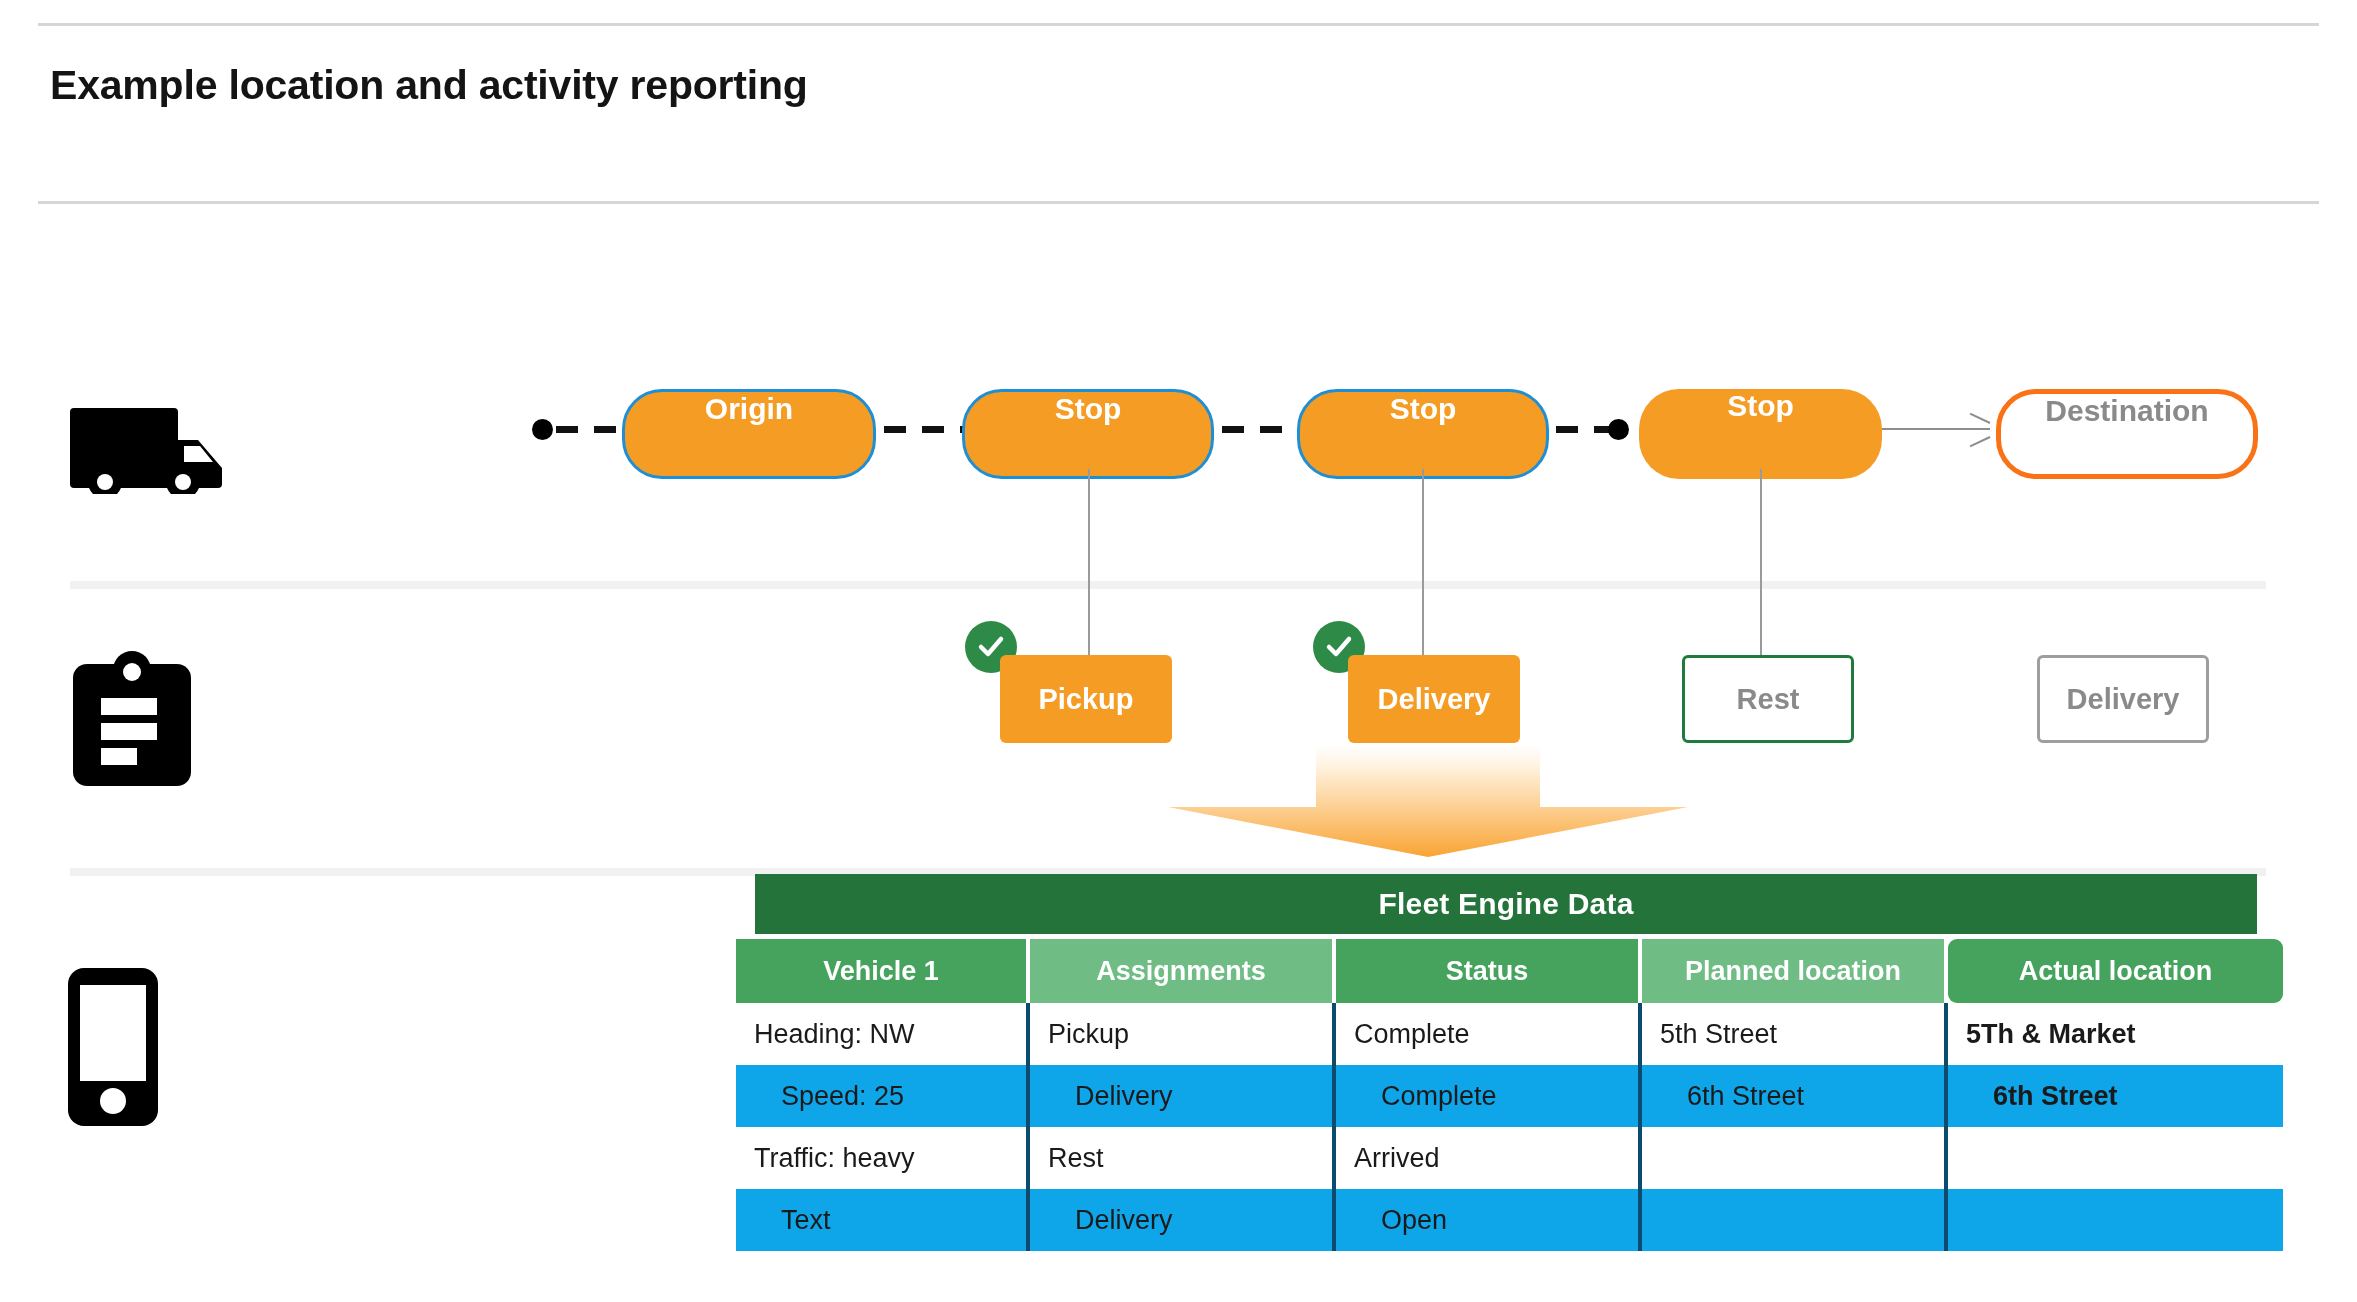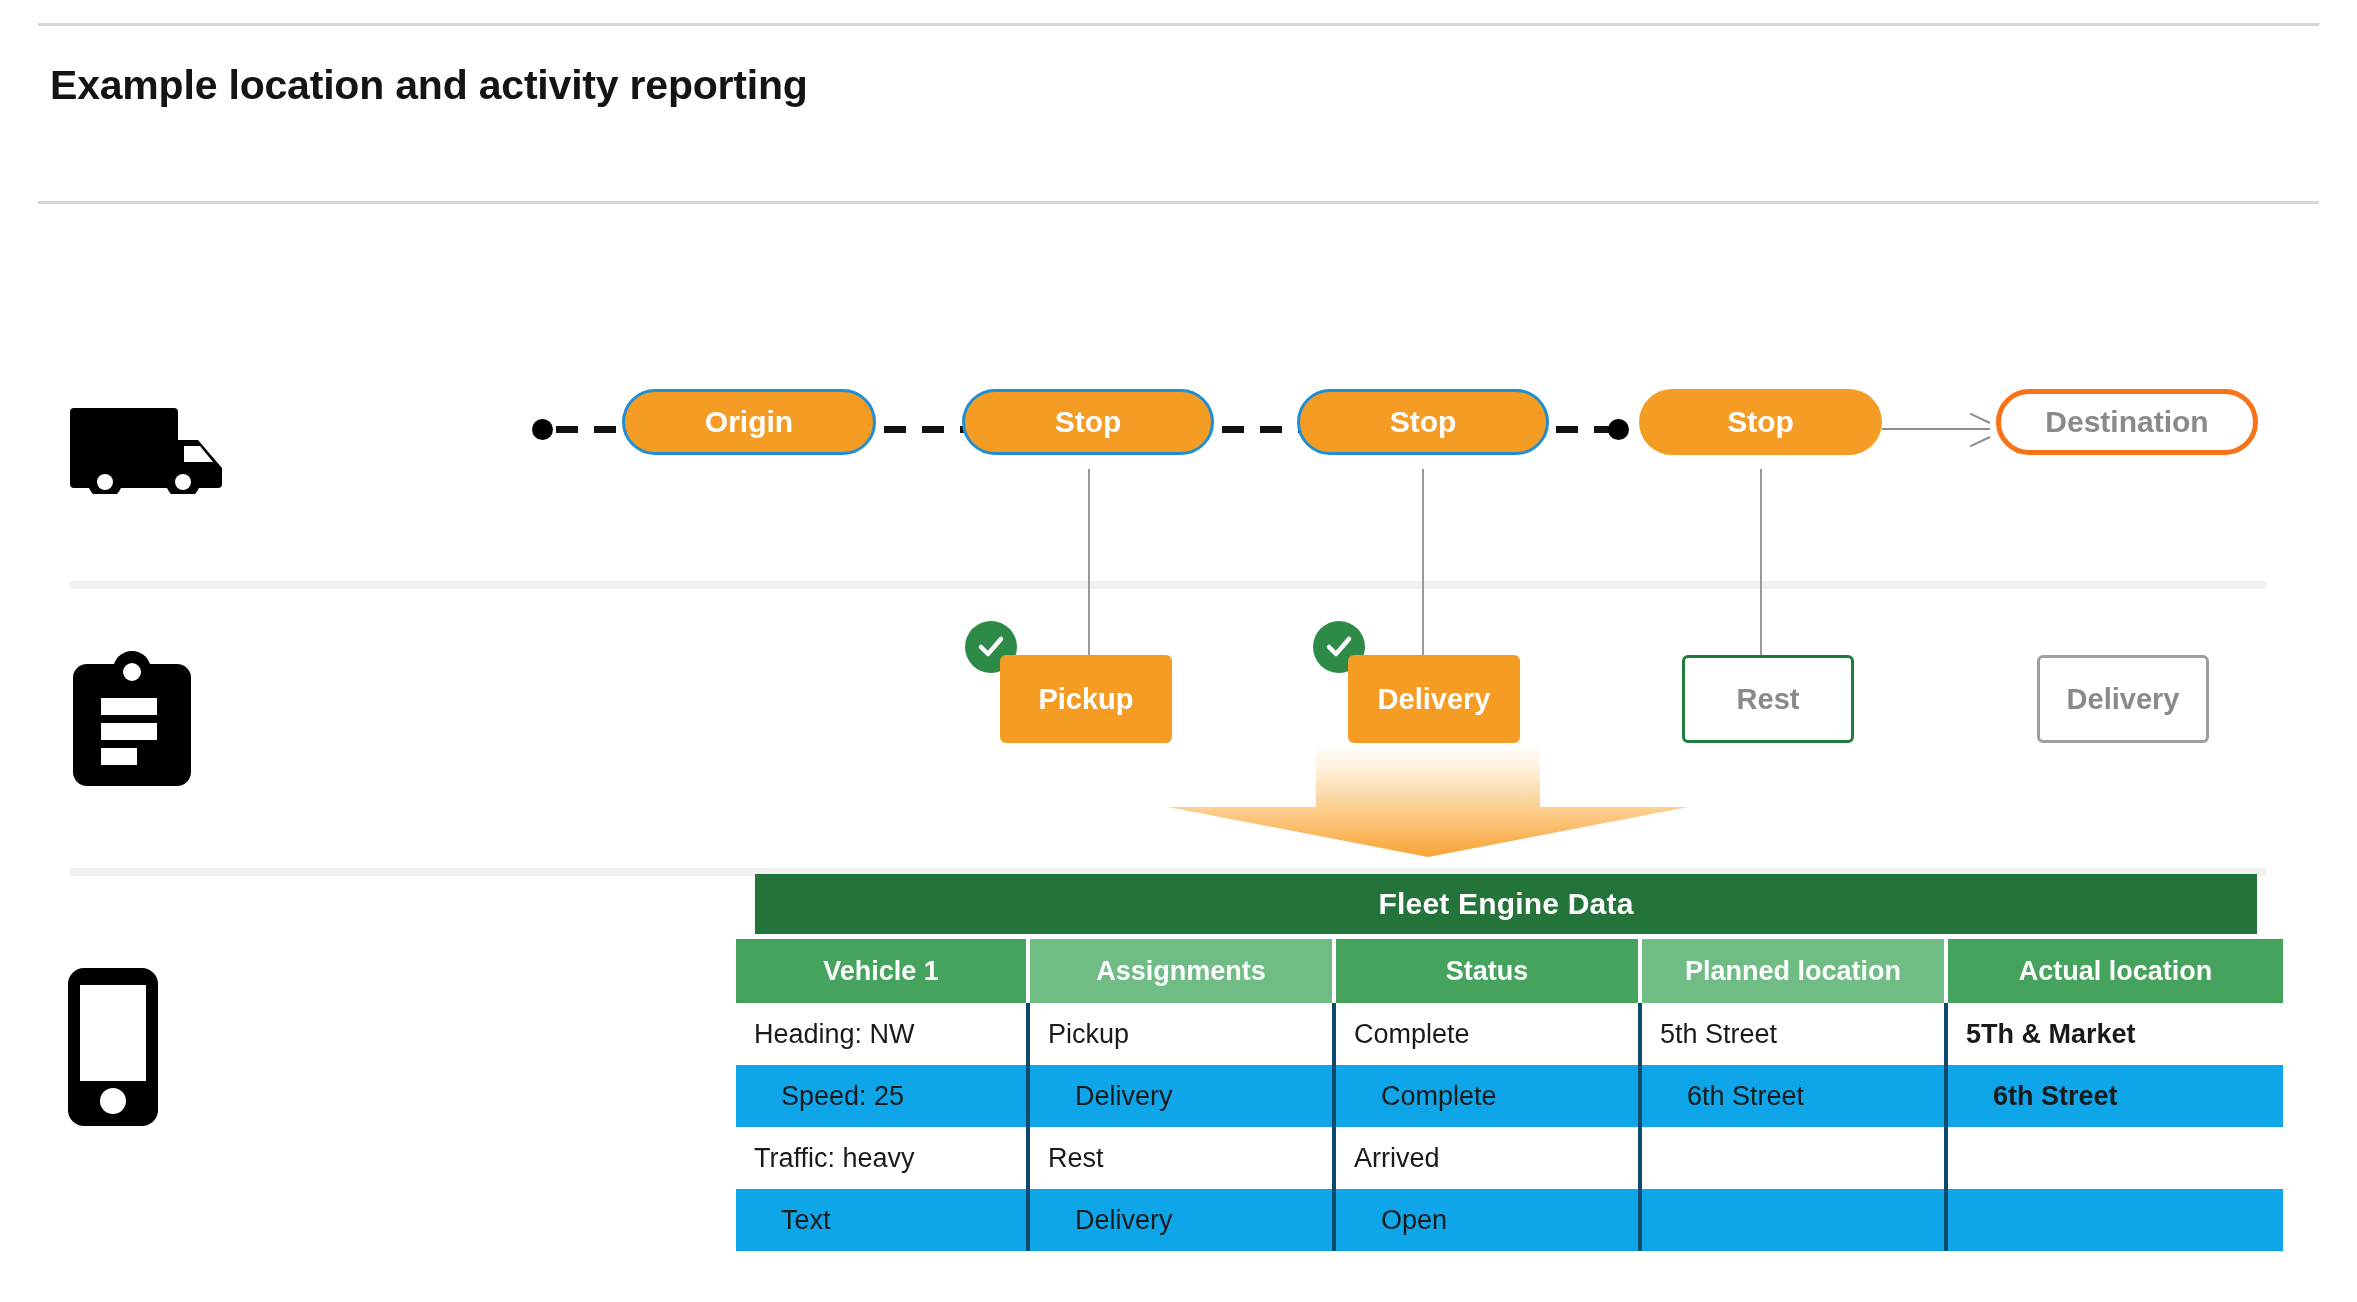--- a/index.html
+++ b/index.html
@@ -54,27 +54,27 @@
 
   
   .truck { left: 70px; top: 408px; width: 155px; height: 86px; }
   
   .clipboard { left: 73px; top: 650px; width: 118px; height: 136px; }
   
   .phone { left: 68px; top: 968px; width: 90px; height: 158px; }
 
   .pill {
     position: absolute;
-    height: 66px;
+    height: 90px;
     border-radius: 40px;
     background: #F59C24;
     border: 3px solid #1E8FD5;
     box-sizing: border-box;
     display: flex;
-    align-items: center;
+    align-items: flex-start;
     justify-content: center;
     color: #ffffff;
     font-size: 30px;
     font-weight: 700;
     top: 389px;
   }
   .pill.no-border { border-color: transparent; border-width: 0; }
   .pill.ghost {
     background: #ffffff;
     border: 5px solid #f97316;
@@ -223,21 +223,21 @@
     overflow: hidden;
     white-space: nowrap;
   }
   table.data td:last-child { border-right: none; font-weight: bold; }
   table.data tr.band td { background: #0ea5e9; padding-left: 45px; }
 
   .c0 { width: 288px; }
   .c1 { width: 300px; }
   .c2 { width: 300px; }
   .c3 { width: 300px; }
-  .c4 { width: 333px; }
+  .c4 { width: 333px; border-radius: 9px; }
 </style>
 </head>
 <body>
 
 <div class="rule top"></div>
 <div class="page-title">Example location and activity reporting</div>
 <div class="rule under-title"></div>
 
 <div class="row-sep sep-1"></div>
 <div class="row-sep sep-2"></div>

